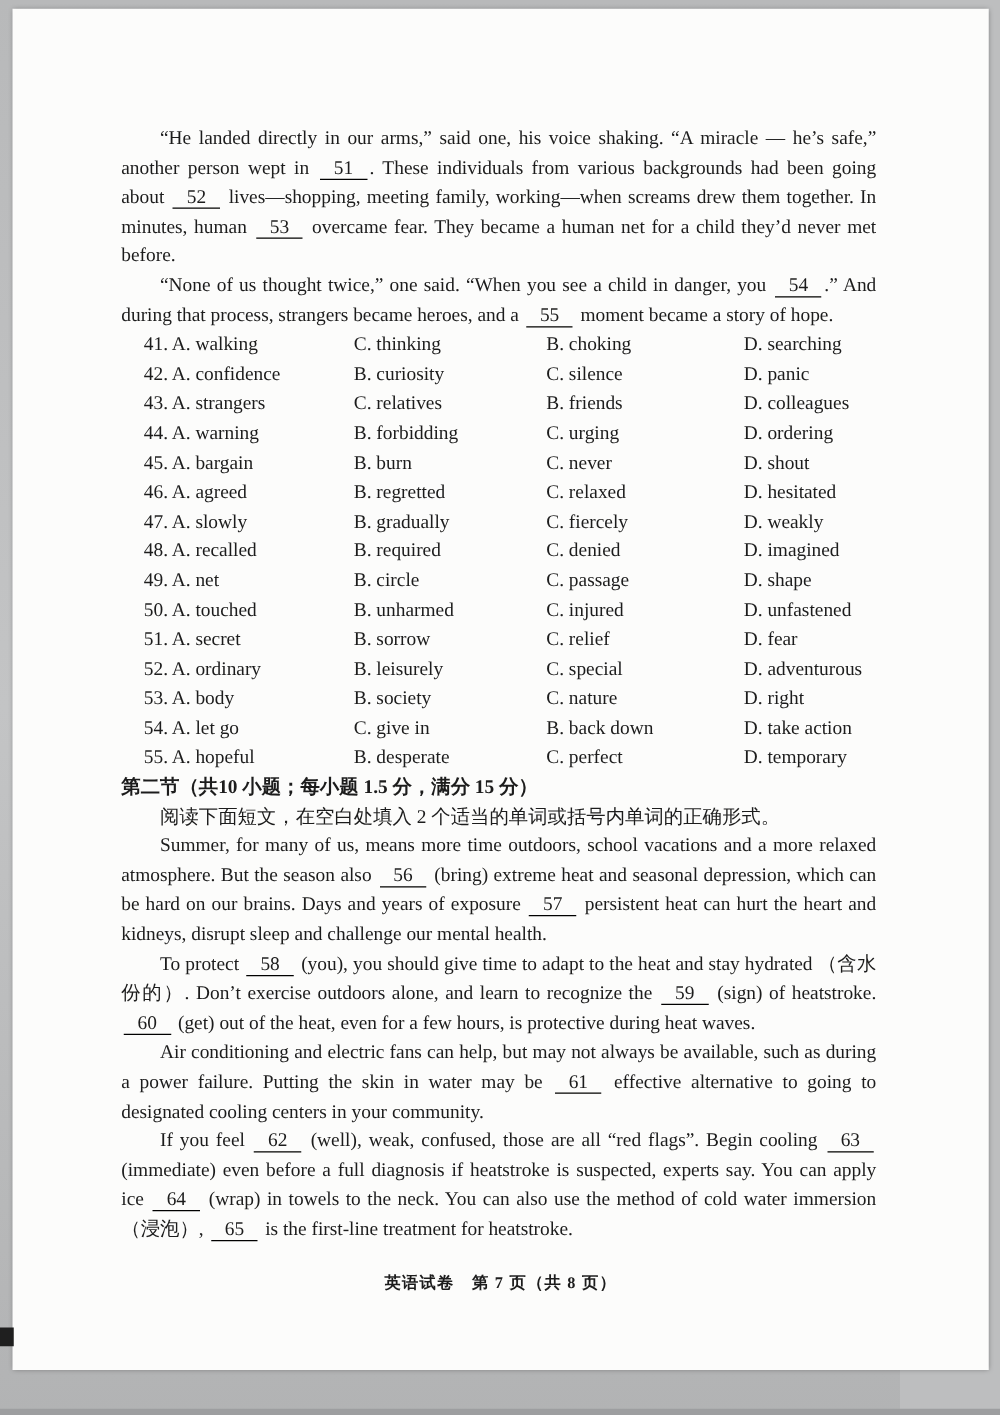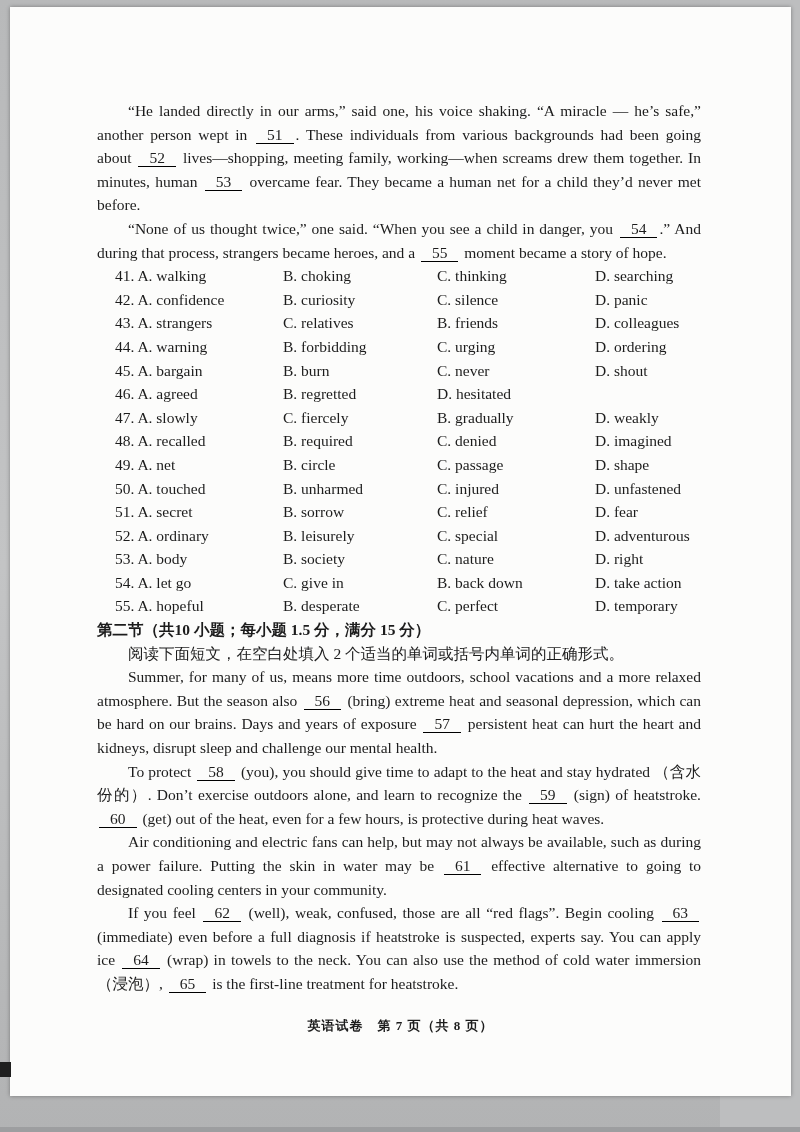--- a/index.html
+++ b/index.html
@@ -70,22 +70,22 @@
 
 <div class="scan-bg">
   <div class="page">
 
     <p class="para indent">“He landed directly in our arms,” said one, his voice shaking. “A miracle — he’s safe,” another person wept in <span class="blank">51</span>. These individuals from various backgrounds had been going about <span class="blank">52</span> lives—shopping, meeting family, working—when screams drew them together. In minutes, human <span class="blank">53</span> overcame fear. They became a human net for a child they’d never met before.</p>
     <p class="para indent">“None of us thought twice,” one said. “When you see a child in danger, you <span class="blank">54</span>.” And during that process, strangers became heroes, and a <span class="blank">55</span> moment became a story of hope.</p>
 
     <div class="options">
         <div class="opt-row">
           <div class="opt-cell">41. A. walking</div>
+          <div class="opt-cell">C. thinking</div>
           <div class="opt-cell">B. choking</div>
-          <div class="opt-cell">C. thinking</div>
           <div class="opt-cell">D. searching</div>
         </div>
         <div class="opt-row">
           <div class="opt-cell">42. A. confidence</div>
           <div class="opt-cell">B. curiosity</div>
           <div class="opt-cell">C. silence</div>
           <div class="opt-cell">D. panic</div>
         </div>
         <div class="opt-row">
           <div class="opt-cell">43. A. strangers</div>
@@ -101,26 +101,27 @@
         </div>
         <div class="opt-row">
           <div class="opt-cell">45. A. bargain</div>
           <div class="opt-cell">B. burn</div>
           <div class="opt-cell">C. never</div>
           <div class="opt-cell">D. shout</div>
         </div>
         <div class="opt-row">
           <div class="opt-cell">46. A. agreed</div>
           <div class="opt-cell">B. regretted</div>
+          <div class="opt-cell">C. relaxed</div>
           <div class="opt-cell">D. hesitated</div>
         </div>
         <div class="opt-row">
           <div class="opt-cell">47. A. slowly</div>
+          <div class="opt-cell">B. gradually</div>
           <div class="opt-cell">C. fiercely</div>
-          <div class="opt-cell">B. gradually</div>
           <div class="opt-cell">D. weakly</div>
         </div>
         <div class="opt-row">
           <div class="opt-cell">48. A. recalled</div>
           <div class="opt-cell">B. required</div>
           <div class="opt-cell">C. denied</div>
           <div class="opt-cell">D. imagined</div>
         </div>
         <div class="opt-row">
           <div class="opt-cell">49. A. net</div>

